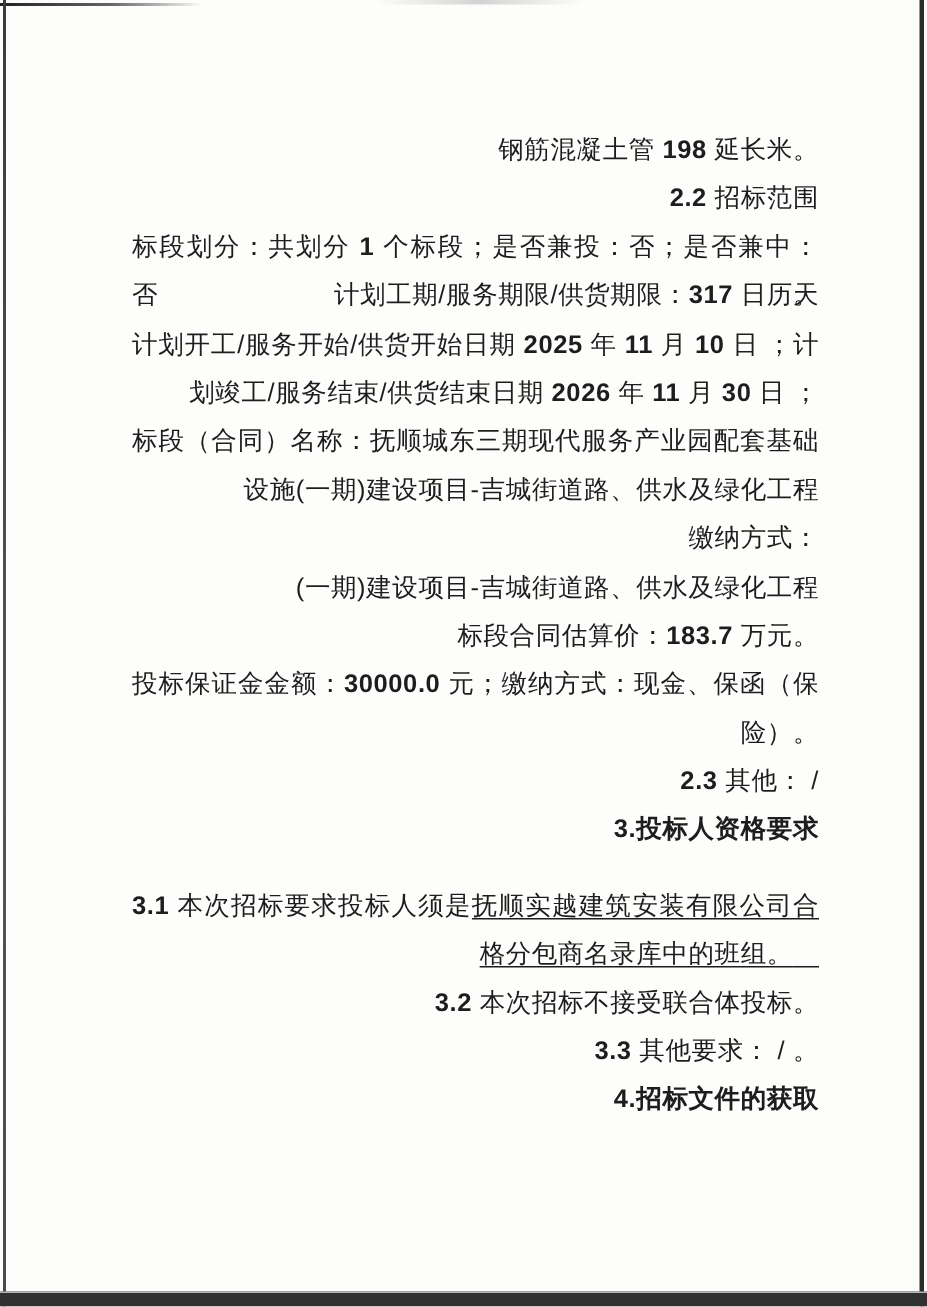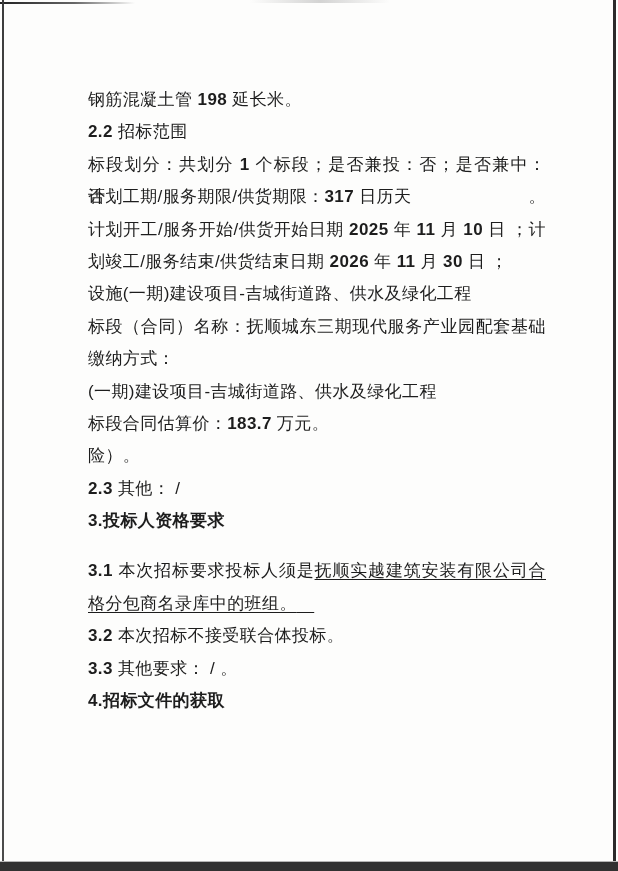--- a/index.html
+++ b/index.html
@@ -41,20 +41,21 @@
     position:absolute;left:88px;top:84px;width:458px;
     color:#1d1d1d;
   }
   .line{
     font-size:17px;
     line-height:32.4px;
     height:32.4px;
     letter-spacing:0.4px;
     white-space:pre;
     overflow:visible;
+    text-align:right;
   }
   .line.justify{
     white-space:normal;
     text-align:justify;
     text-align-last:justify;
   }
   .seg{}
   .b{font-weight:700;}
   .u{text-decoration:underline;text-underline-offset:3px;text-decoration-thickness:1.4px;}
   .num{font-weight:600;}
@@ -70,25 +71,26 @@
   <div class="edge-right"></div>
   <div class="edge-bottom"></div>
 
   <div class="content" id="doc-lines">
       <div class="line"><span class="seg">钢筋混凝土管 <span class="num">198</span> 延长米。</span></div>
       <div class="line"><span class="seg"><span class="num">2.2</span> 招标范围</span></div>
       <div class="line justify"><span class="seg">标段划分：共划分 <span class="num">1</span> 个标段；是否兼投：否；是否兼中：否。</span></div>
       <div class="line"><span class="seg">计划工期/服务期限/供货期限：<span class="num">317</span> 日历天</span></div>
       <div class="line justify"><span class="seg">计划开工/服务开始/供货开始日期 <span class="num">2025</span> 年 <span class="num">11</span> 月 <span class="num">10</span> 日 ；计</span></div>
       <div class="line"><span class="seg">划竣工/服务结束/供货结束日期 <span class="num">2026</span> 年 <span class="num">11</span> 月 <span class="num">30</span> 日 ；</span></div>
+      <div class="line justify"><span class="seg">标段（合同）名称：抚顺城东三期现代服务产业园配套基础</span></div>
       <div class="line"><span class="seg">设施(一期)建设项目-吉城街道路、供水及绿化工程</span></div>
-      <div class="line justify"><span class="seg">标段（合同）名称：抚顺城东三期现代服务产业园配套基础</span></div>
       <div class="line"><span class="seg">缴纳方式：</span></div>
       <div class="line"><span class="seg">(一期)建设项目-吉城街道路、供水及绿化工程</span></div>
       <div class="line"><span class="seg">标段合同估算价：<span class="num">183.7</span> 万元。</span></div>
+      <div class="line justify"><span class="seg">投标保证金金额：<span class="num">30000.0</span> 元；缴纳方式：现金、保函（保</span></div>
       <div class="line"><span class="seg">险）。</span></div>
       <div class="line"><span class="seg"><span class="num">2.3</span> 其他： /</span></div>
       <div class="line"><span class="seg b"><span class="num">3</span>.投标人资格要求</span></div>
       <div class="line justify" style="margin-top: 18px;"><span class="seg"><span class="num">3.1</span> 本次招标要求投标人须是</span><span class="seg u">抚顺实越建筑安装有限公司合</span></div>
       <div class="line"><span class="seg u">格分包商名录库中的班组。</span><span class="seg u">　</span></div>
       <div class="line"><span class="seg"><span class="num">3.2</span> 本次招标不接受联合体投标。</span></div>
       <div class="line"><span class="seg"><span class="num">3.3</span> 其他要求： / 。</span></div>
       <div class="line"><span class="seg b"><span class="num">4</span>.招标文件的获取</span></div>
     </div>
 </div>

